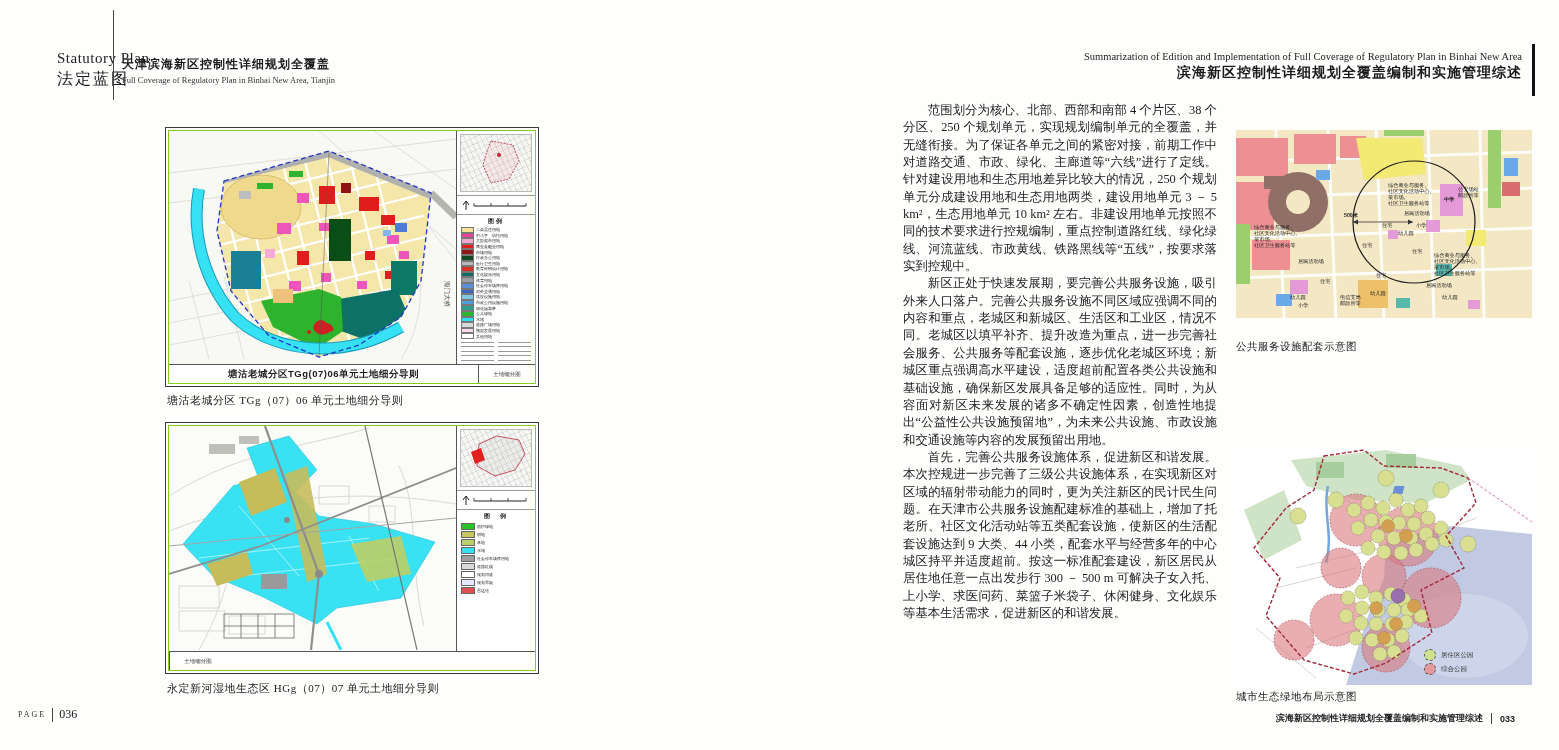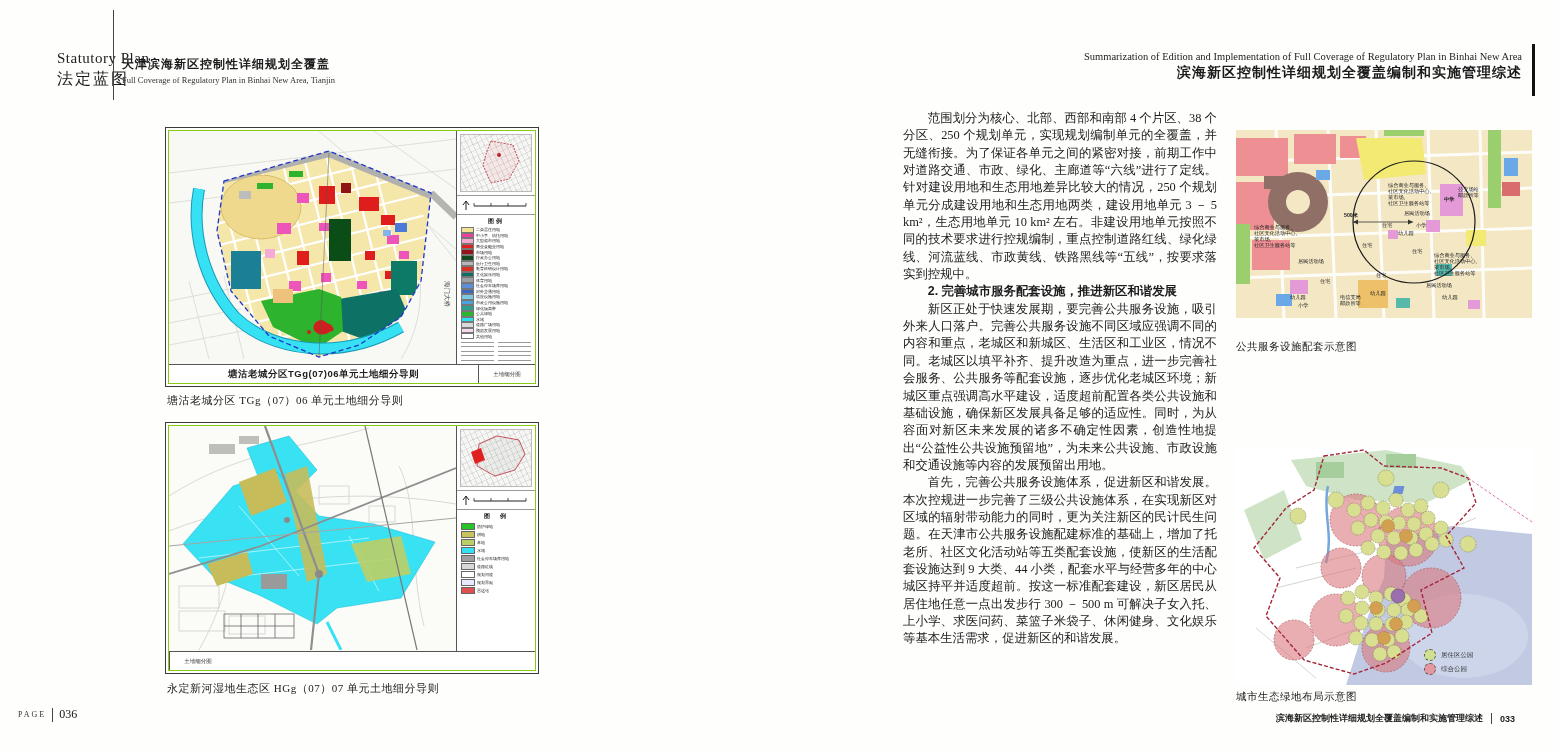--- a/index.html
+++ b/index.html
@@ -399,23 +399,22 @@
             </div>
         </div>
       </div>
       <div class="fig-bar">
         <div class="fig-bar-right sans">土地细分图</div>
       </div>
     </div>
   </div>
   <div class="abs fig-caption" style="left:167px;top:681px;">永定新河湿地生态区 HGg（07）07 单元土地细分导则</div>
 
-  <div class="abs body-text" style="left:903px;top:110px;width:314px;">
+  <div class="abs body-text" style="left:903px;top:102px;width:314px;">
     <p>范围划分为核心、北部、西部和南部 4 个片区、38 个分区、250 个规划单元，实现规划编制单元的全覆盖，并无缝衔接。为了保证各单元之间的紧密对接，前期工作中对道路交通、市政、绿化、主廊道等“六线”进行了定线。针对建设用地和生态用地差异比较大的情况，250 个规划单元分成建设用地和生态用地两类，建设用地单元 3 － 5 km²，生态用地单元 10 km² 左右。非建设用地单元按照不同的技术要求进行控规编制，重点控制道路红线、绿化绿线、河流蓝线、市政黄线、铁路黑线等“五线”，按要求落实到控规中。</p>
-    <div class="h2 sans">2. 完善城市服务配套设施，推进新区和谐发展</div>
     <p>新区正处于快速发展期，要完善公共服务设施，吸引外来人口落户。完善公共服务设施不同区域应强调不同的内容和重点，老城区和新城区、生活区和工业区，情况不同。老城区以填平补齐、提升改造为重点，进一步完善社会服务、公共服务等配套设施，逐步优化老城区环境；新城区重点强调高水平建设，适度超前配置各类公共设施和基础设施，确保新区发展具备足够的适应性。同时，为从容面对新区未来发展的诸多不确定性因素，创造性地提出“公益性公共设施预留地”，为未来公共设施、市政设施和交通设施等内容的发展预留出用地。</p>
     <p>首先，完善公共服务设施体系，促进新区和谐发展。本次控规进一步完善了三级公共设施体系，在实现新区对区域的辐射带动能力的同时，更为关注新区的民计民生问题。在天津市公共服务设施配建标准的基础上，增加了托老所、社区文化活动站等五类配套设施，使新区的生活配套设施达到 9 大类、44 小类，配套水平与经营多年的中心城区持平并适度超前。按这一标准配套建设，新区居民从居住地任意一点出发步行 300 － 500 m 可解决子女入托、上小学、求医问药、菜篮子米袋子、休闲健身、文化娱乐等基本生活需求，促进新区的和谐发展。</p>
   </div>
 
   <div class="abs" style="left:1236px;top:130px;width:296px;height:188px;overflow:hidden;">
     <svg width="296" height="188" viewBox="0 0 296 188">
       <rect width="296" height="188" fill="#f3e7c4"></rect>
       <g stroke="#ffffff" stroke-width="3" opacity="0.9">
         <line x1="0" y1="32" x2="296" y2="22"></line>
           <line x1="0" y1="68" x2="296" y2="58"></line>

